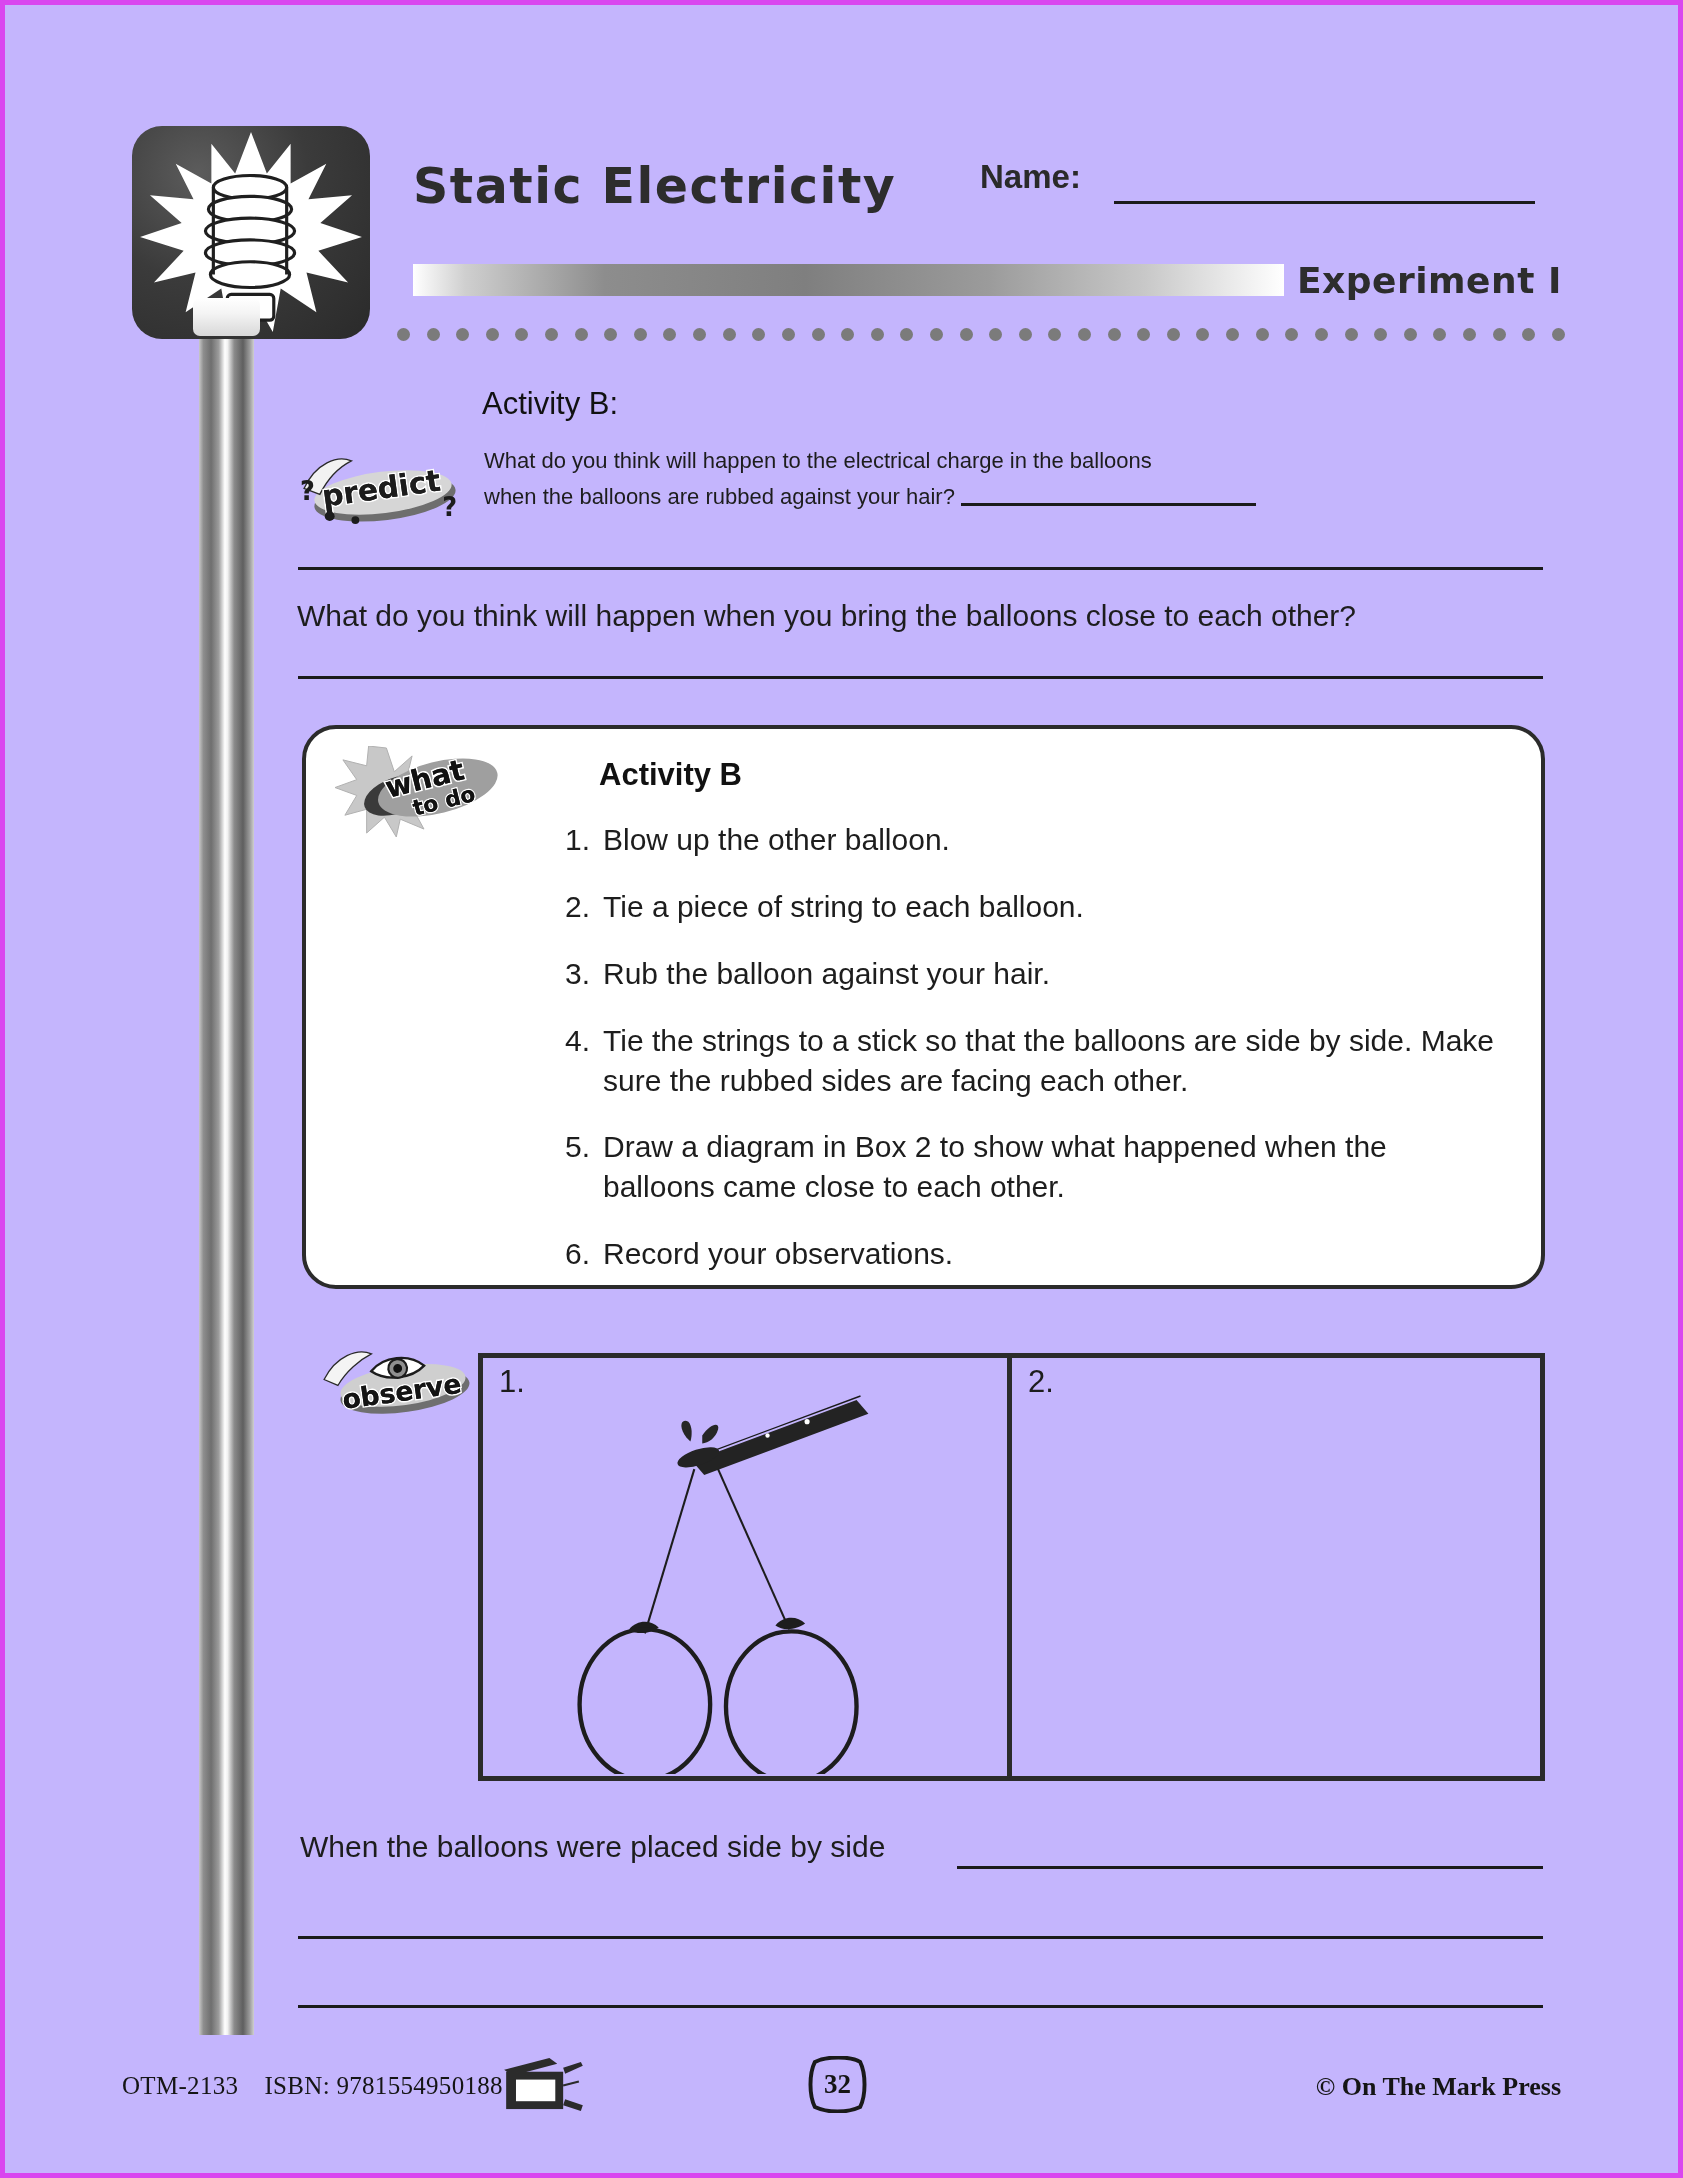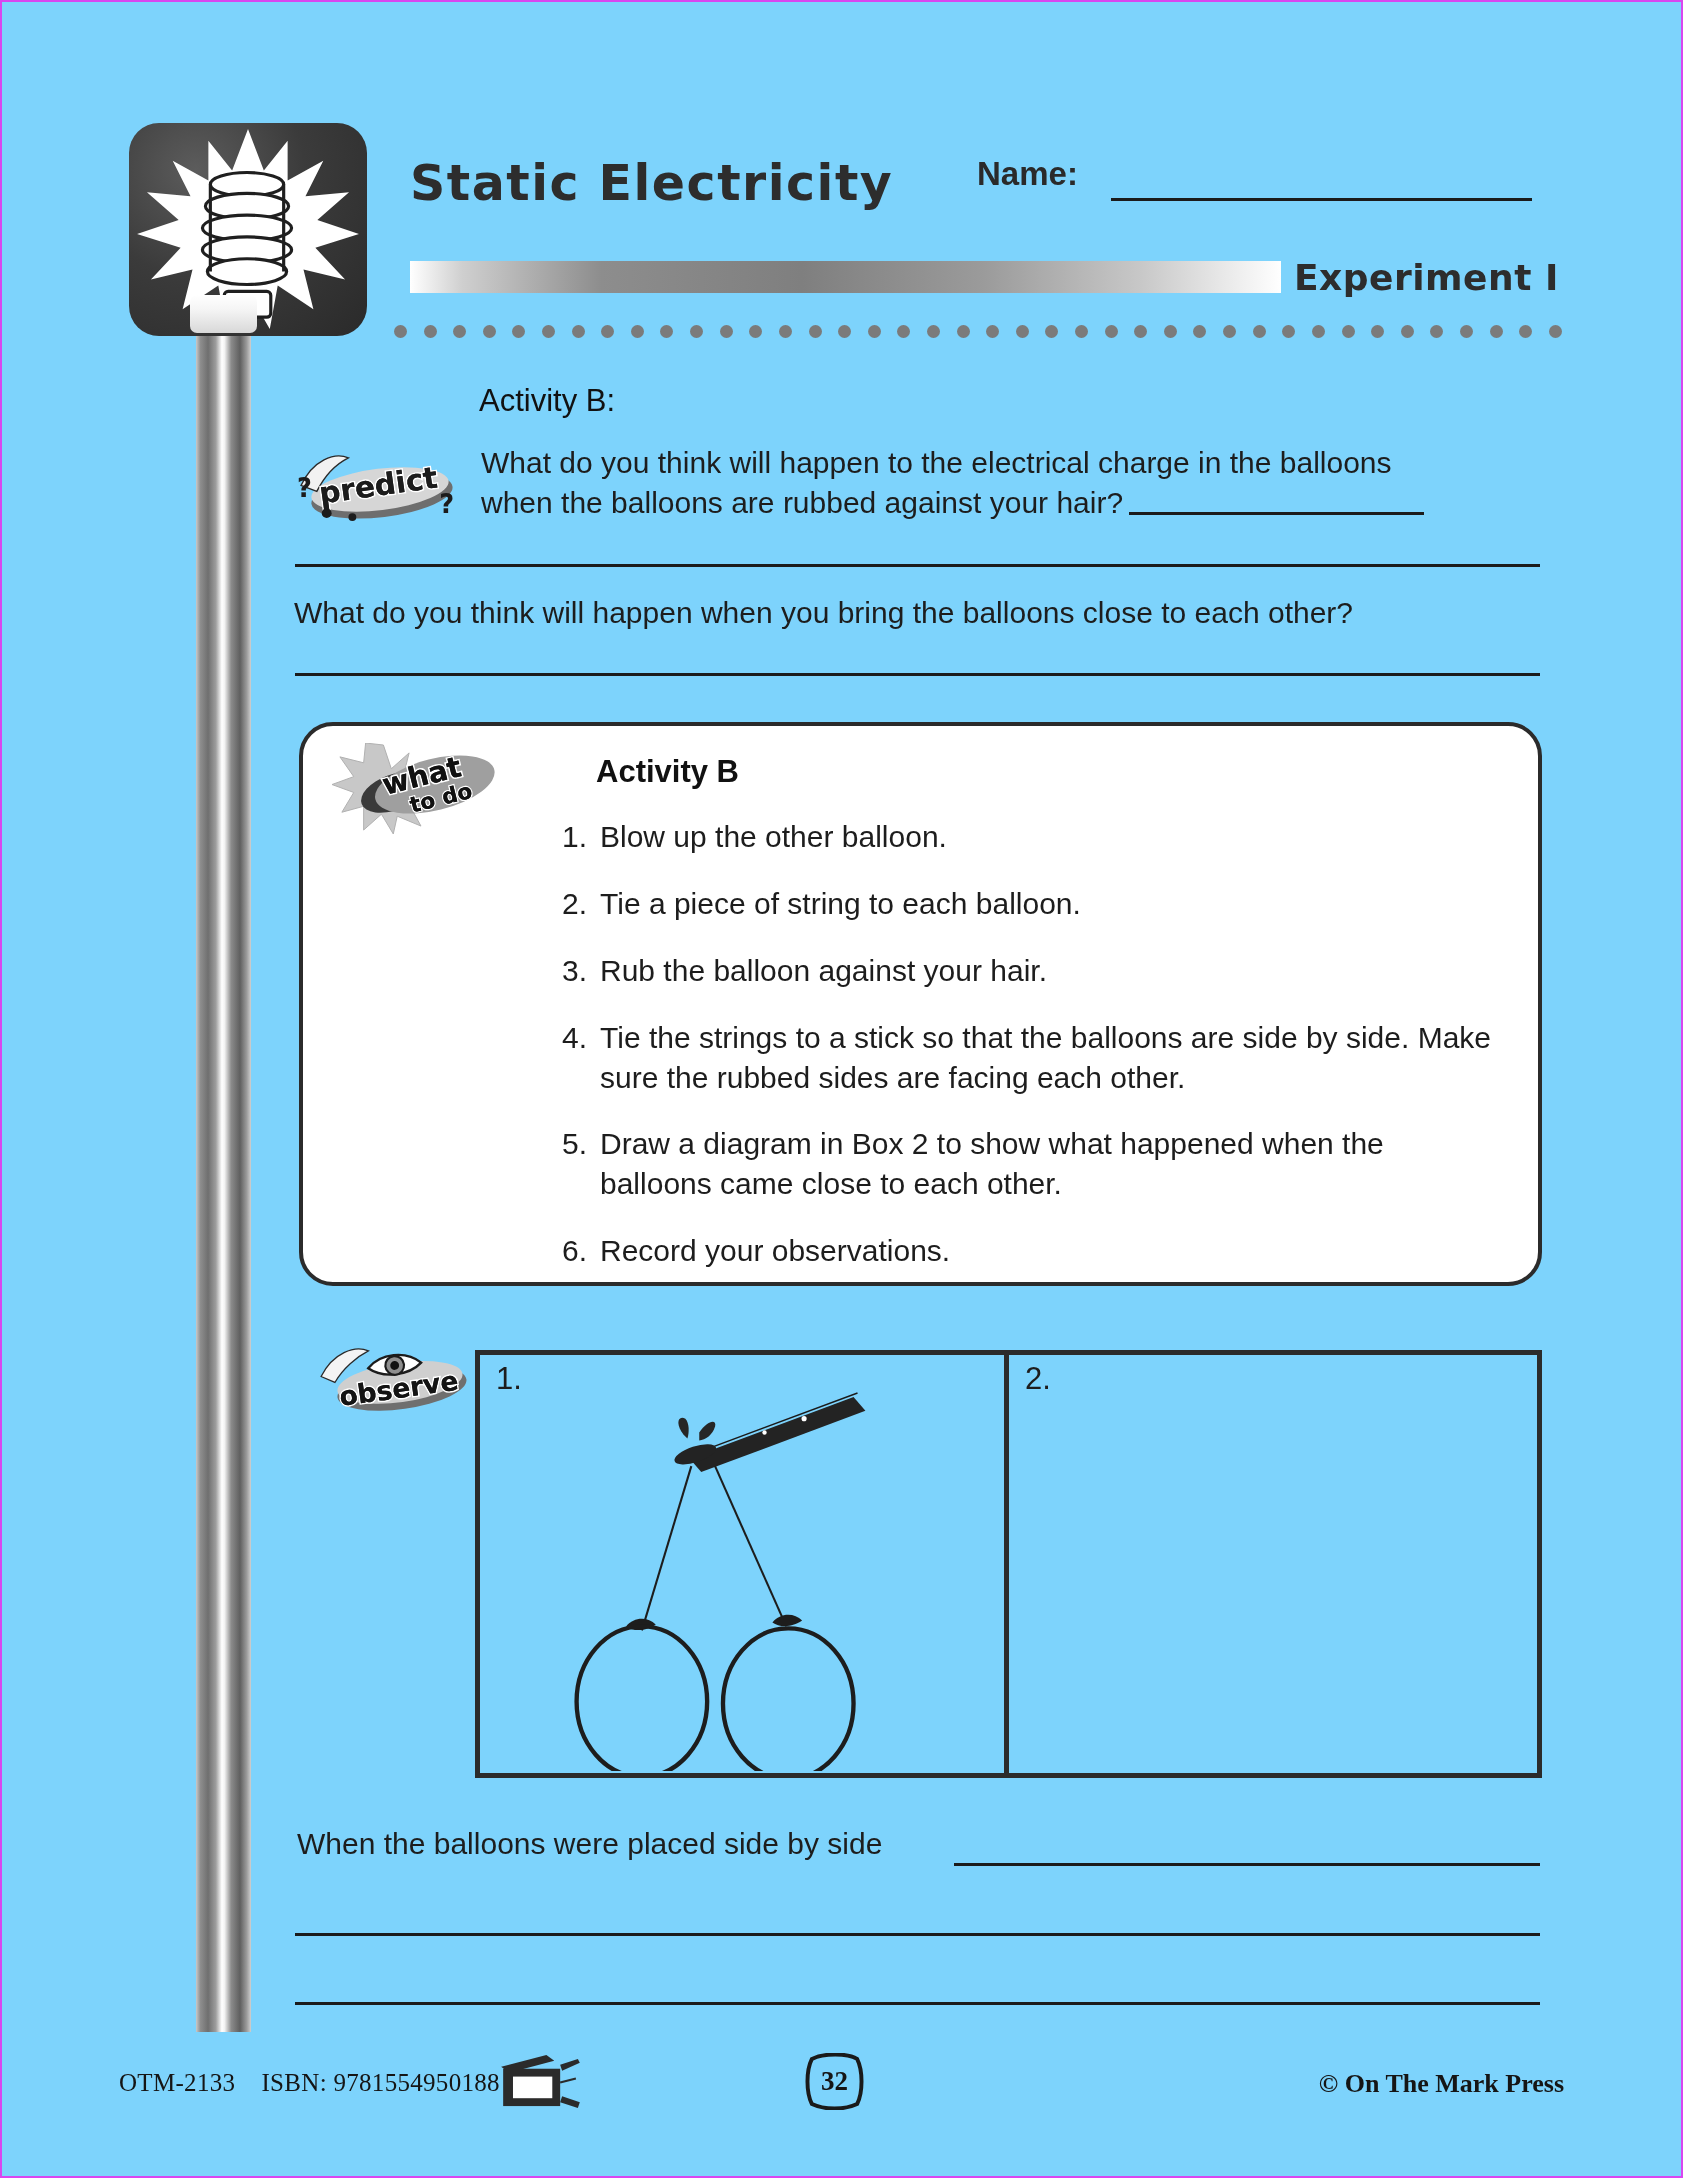--- a/index.html
+++ b/index.html
@@ -15,23 +15,23 @@
     color: #1a1a1a;
     overflow: hidden;
   }
 
   
   .page {
     position: absolute;
     left: 0; top: 0;
     width: 1683px;
     height: 2178px;
-    background: #7dd3fc;
+    background: #c4b5fd;
     box-sizing: border-box;
-    border: 2px solid #d946ef;
+    border: 5px solid #d946ef;
   }
 
   
   .metal-bar {
     position: absolute;
     left: 194px;
     top: 208px;
     width: 55px;
     height: 1822px;
     background: linear-gradient(to right,
@@ -155,21 +155,21 @@
     left: 289px;
     top: 444px;
     width: 178px;
     height: 77px;
   }
   .predict-q {
     position: absolute;
     left: 479px;
     top: 441px;
     width: 1020px;
-    font-size: 30px;
+    font-size: 22px;
     line-height: 1.32;
     color: #1d1d1d;
   }
   .q-blank {
     display: inline-block;
     border-bottom: 3px solid #1b1b1b;
     width: 295px;
     height: 28px;
     vertical-align: -2px;
     margin-left: 6px;

